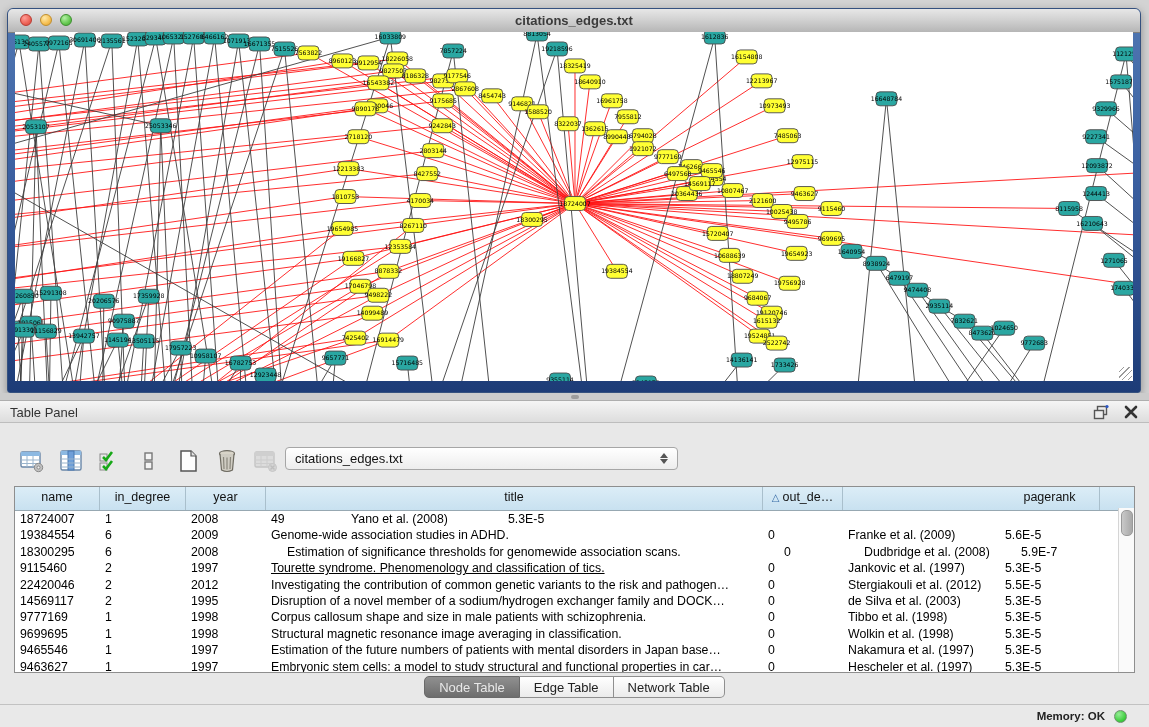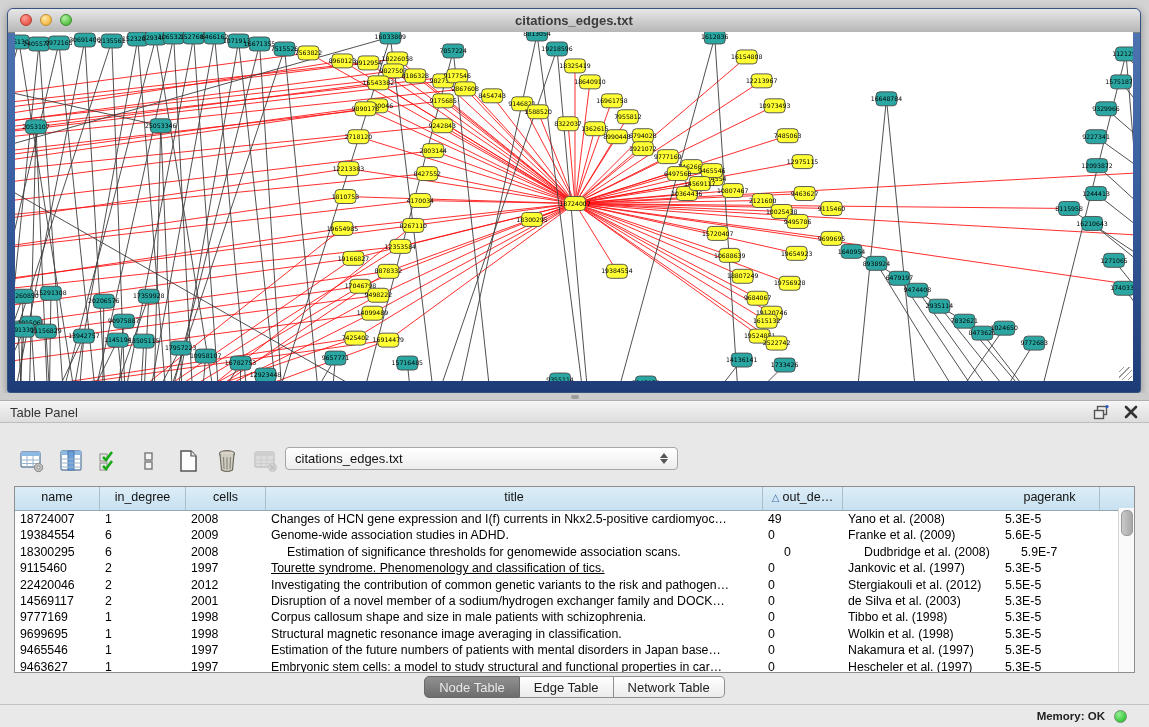--- a/index.html
+++ b/index.html
@@ -955,33 +955,32 @@
       <span class="combo-arrows">
           <i class="up"></i>
           <i class="dn"></i>
         </span>
     </div>
 
     <div class="ntable">
       <div class="thead" id="thead">
           <div class="th" style="width: 85px;">name</div>
           <div class="th" style="width: 86px;">in_degree</div>
-          <div class="th" style="width: 80px;">cells</div>
+          <div class="th" style="width: 80px;">year</div>
           <div class="th" style="width: 497px;">title</div>
           <div class="th" style="width: 80px;"><span class="sort">△</span>out_de…</div>
           <div class="th" style="width: 157px; margin-top: 40px;">short</div>
           <div class="th" style="width: 100px;">pagerank</div>
           <div class="th gutter"></div>
         </div>
       <div id="tbody">
           <div class="trow">
             <div class="td" style="width: 85px;">18724007</div>
             <div class="td" style="width: 86px;">1</div>
             <div class="td" style="width: 80px;">2008</div>
-            <div class="td" style="width: 497px;">Changes of HCN gene expression and I(f) currents in Nkx2.5-positive cardiomyoc…</div>
             <div class="td" style="width: 80px;">49</div>
             <div class="td" style="width: 157px;">Yano et al. (2008)</div>
             <div class="td" style="width: 100px;">5.3E-5</div>
           </div>
           <div class="trow">
             <div class="td" style="width: 85px;">19384554</div>
             <div class="td" style="width: 86px;">6</div>
             <div class="td" style="width: 80px;">2009</div>
             <div class="td" style="width: 497px;">Genome-wide association studies in ADHD.</div>
             <div class="td" style="width: 80px;">0</div>
@@ -1011,21 +1010,21 @@
             <div class="td" style="width: 86px;">2</div>
             <div class="td" style="width: 80px;">2012</div>
             <div class="td" style="width: 497px;">Investigating the contribution of common genetic variants to the risk and pathogen…</div>
             <div class="td" style="width: 80px;">0</div>
             <div class="td" style="width: 157px;">Stergiakouli et al. (2012)</div>
             <div class="td" style="width: 100px;">5.5E-5</div>
           </div>
           <div class="trow">
             <div class="td" style="width: 85px;">14569117</div>
             <div class="td" style="width: 86px;">2</div>
-            <div class="td" style="width: 80px;">2001</div>
+            <div class="td" style="width: 80px;">1995</div>
             <div class="td" style="width: 497px;">Disruption of a novel member of a sodium/hydrogen exchanger family and DOCK…</div>
             <div class="td" style="width: 80px;">0</div>
             <div class="td" style="width: 157px;">de Silva et al. (2003)</div>
             <div class="td" style="width: 100px;">5.3E-5</div>
           </div>
           <div class="trow">
             <div class="td" style="width: 85px;">9777169</div>
             <div class="td" style="width: 86px;">1</div>
             <div class="td" style="width: 80px;">1998</div>
             <div class="td" style="width: 497px;">Corpus callosum shape and size in male patients with schizophrenia.</div>

